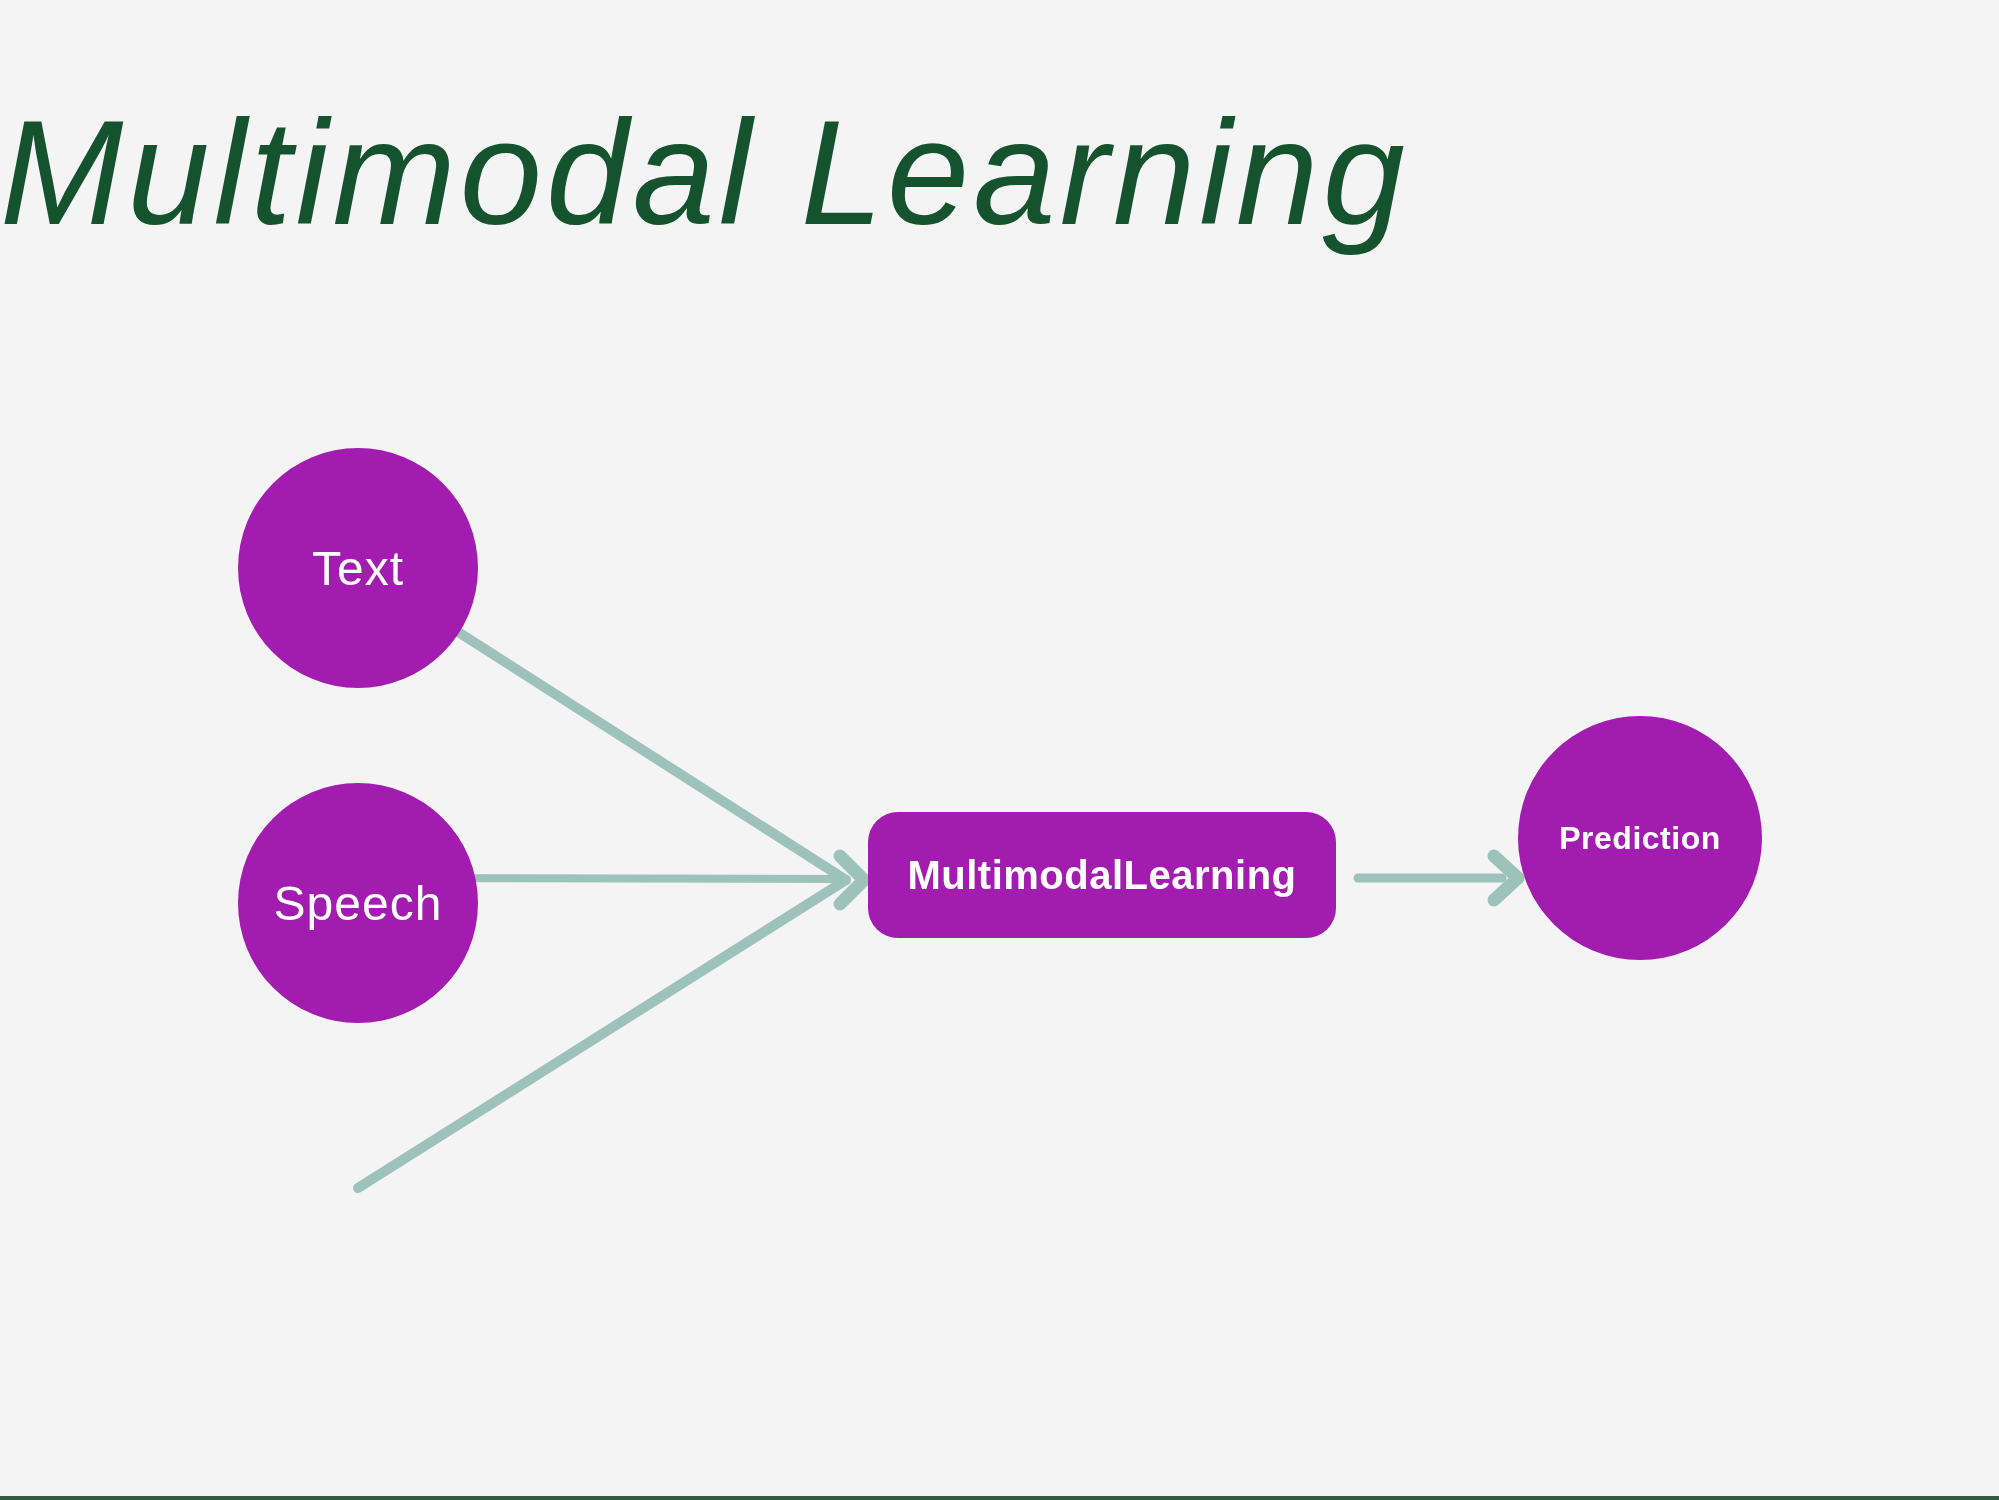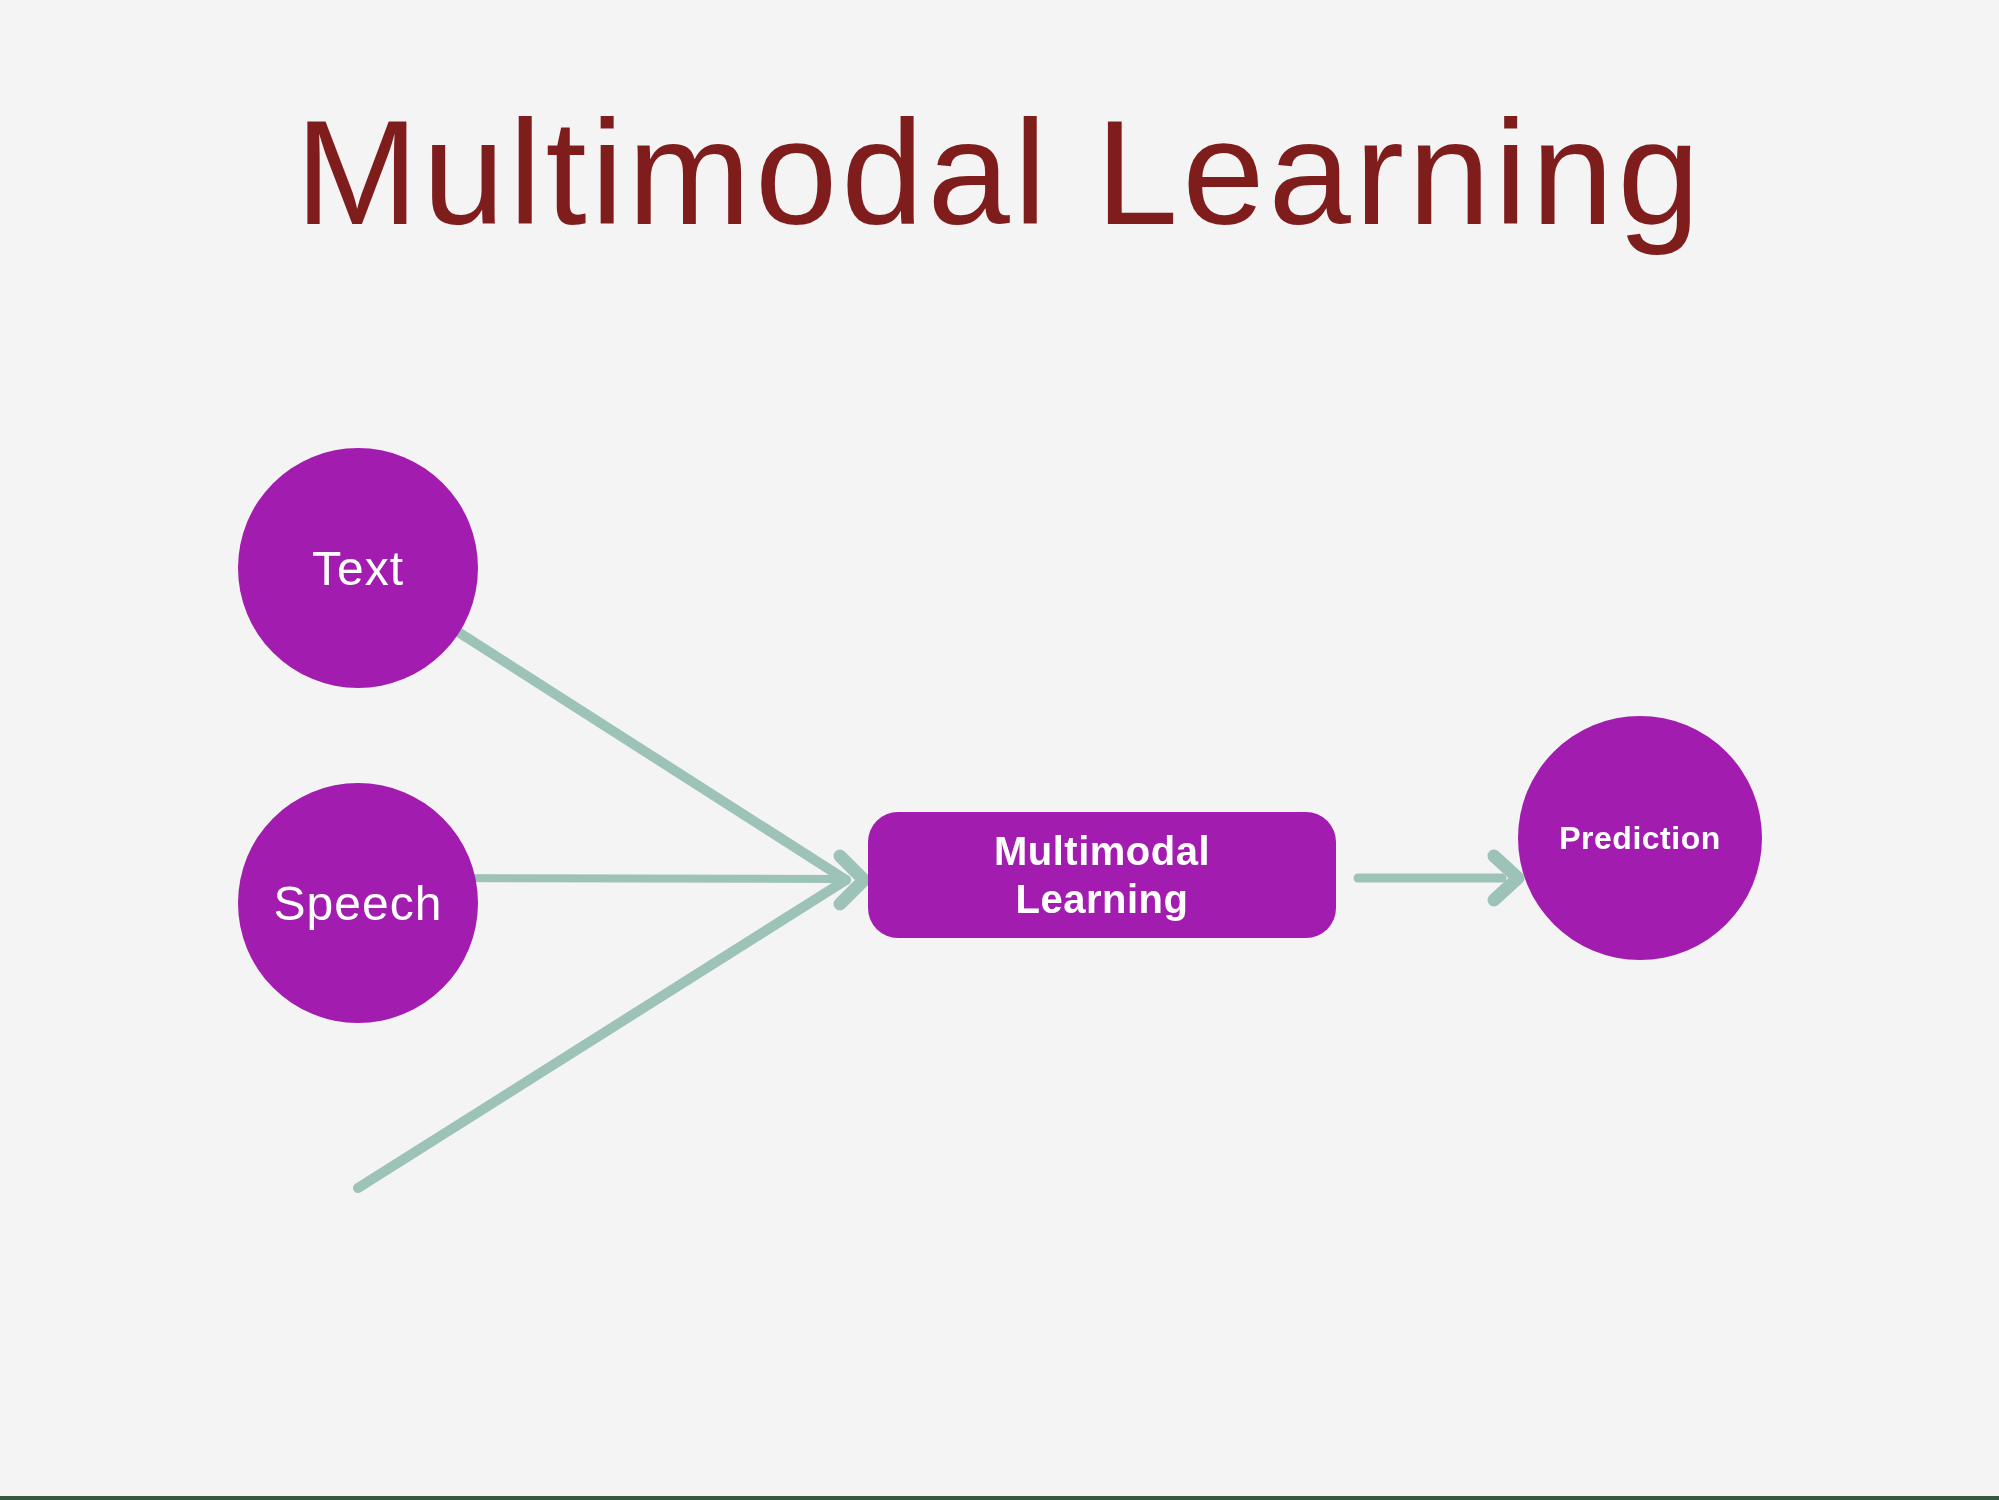--- a/index.html
+++ b/index.html
@@ -13,27 +13,27 @@
     width: 1999px;
     height: 1500px;
     background: #f5f4f5;
     overflow: hidden;
   }
   .page-title {
     position: absolute;
     top: 92px;
     left: 0;
     width: 100%;
-    text-align: center;
     font-size: 148px;
     font-weight: 300;
     letter-spacing: 4px;
-    color: #7f1d1d;
+    color: #14532d;
     line-height: 1.1;
     white-space: nowrap;
+    font-style: italic;
   }
   .arrows-layer {
     position: absolute;
     left: 0;
     top: 0;
     width: 1999px;
     height: 1500px;
     z-index: 0;
   }
   .node {
@@ -61,21 +61,21 @@
   .node.hub {
     left: 868px;
     top: 812px;
     width: 468px;
     height: 126px;
     border-radius: 30px;
     font-size: 40px;
     font-weight: 700;
     letter-spacing: 0.5px;
     line-height: 1.2;
-    flex-direction: column;
+    flex-direction: row;
   }
   .node.circle-out {
     left: 1518px;
     top: 716px;
     width: 244px;
     height: 244px;
     border-radius: 50%;
     font-size: 32px;
     font-weight: 700;
     letter-spacing: 0.5px;

